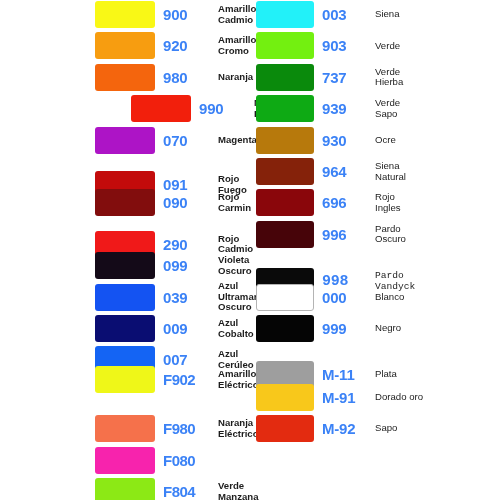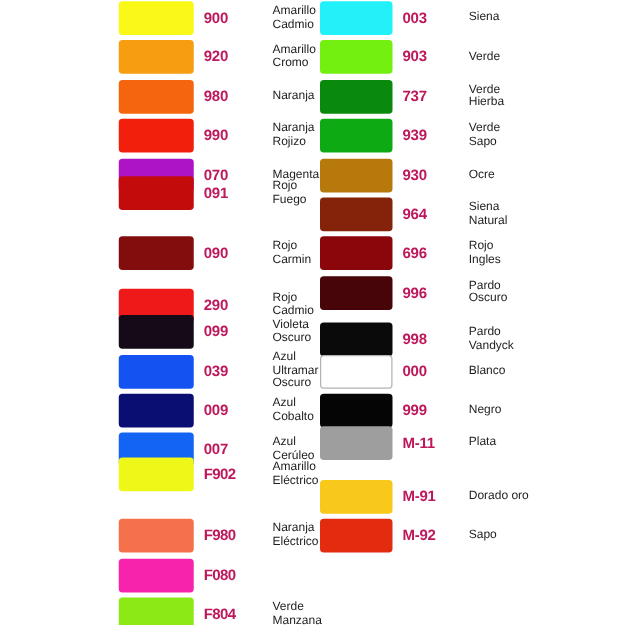--- a/index.html
+++ b/index.html
@@ -49,22 +49,22 @@
     border-radius: 3px;
     box-sizing: border-box;
   }
   .swatch.bordered {
     border: 1px solid #b4b4b4;
   }
 
   .code {
     position: absolute;
     font-weight: bold;
-    color: #be185d;
-    font-size: 12px;
+    color: #3b82f6;
+    font-size: 15px;
     letter-spacing: -0.2px;
     line-height: 29px;
     top: 0;
     text-align: center;
     white-space: nowrap;
   }
   .column.left .code  { left: 163px; }
   .column.right .code { left: 72px; }
 
   .name {
@@ -72,21 +72,21 @@
     color: #1d1d1d;
     font-size: 9.6px;
     line-height: 10.6px;
     top: 0;
     white-space: pre-line;
     display: flex;
     flex-direction: column;
     justify-content: center;
     height: 29px;
   }
-  .column.left .name  { left: 218px; width: 40px; }
+  .column.left .name  { left: 218px; width: 40px; font-weight: bold; }
   .column.right .name { left: 125px; width: 120px; }
 
   .column.left .code.wide  { letter-spacing: -0.5px; }
 </style>
 </head>
 <body>
 
 <div id="chart">
     <div class="column left">
       <div>
@@ -106,36 +106,36 @@
           <div class="name">Amarillo
 Cromo</div>
         </div>
         <div class="row" style="top: 62.8px;">
           <div class="swatch-wrap">
             <div class="swatch" style="background: rgb(244, 101, 13);"></div>
           </div>
           <div class="code">980</div>
           <div class="name">Naranja</div>
         </div>
-        <div class="row" style="top: 94.2px;">
+        <div class="row" style="top: 94.2px; margin-left: 36px;">
           <div class="swatch-wrap">
             <div class="swatch" style="background: rgb(242, 31, 12);"></div>
           </div>
           <div class="code">990</div>
           <div class="name">Naranja
 Rojizo</div>
         </div>
         <div class="row" style="top: 125.6px;">
           <div class="swatch-wrap">
             <div class="swatch" style="background: rgb(173, 20, 198);"></div>
           </div>
           <div class="code">070</div>
           <div class="name">Magenta</div>
         </div>
-        <div class="row" style="top: 140px; padding-left: 44px;">
+        <div class="row" style="top: 170px; padding-left: 44px;">
           <div class="swatch-wrap">
             <div class="swatch" style="background: rgb(195, 11, 11);"></div>
           </div>
           <div class="code">091</div>
           <div class="name">Rojo
 Fuego</div>
         </div>
         <div class="row" style="top: 188.4px;">
           <div class="swatch-wrap">
             <div class="swatch" style="background: rgb(130, 13, 13);"></div>
@@ -274,21 +274,21 @@
 Ingles</div>
         </div>
         <div class="row" style="top: 219.8px;">
           <div class="swatch-wrap">
             <div class="swatch" style="background: rgb(71, 4, 9);"></div>
           </div>
           <div class="code">996</div>
           <div class="name">Pardo
 Oscuro</div>
         </div>
-        <div class="row" style="top: 257px;">
+        <div class="row" style="top: 267px; font-family: Liberation Mono, monospace;">
           <div class="swatch-wrap">
             <div class="swatch" style="background: rgb(10, 10, 10);"></div>
           </div>
           <div class="code">998</div>
           <div class="name">Pardo
 Vandyck</div>
         </div>
         <div class="row" style="top: 282.6px;">
           <div class="swatch-wrap">
             <div class="swatch bordered" style="background: rgb(255, 255, 255);"></div>
@@ -298,21 +298,21 @@
         </div>
         <div class="row" style="top: 314px;">
           <div class="swatch-wrap">
             <div class="swatch" style="background: rgb(5, 5, 5);"></div>
           </div>
           <div class="code">999</div>
           <div class="name">Negro</div>
         </div>
       </div>
       <div>
-        <div class="row" style="top: 340px;">
+        <div class="row" style="top: 360px;">
           <div class="swatch-wrap">
             <div class="swatch" style="background: rgb(158, 158, 158);"></div>
           </div>
           <div class="code wide">M-11</div>
           <div class="name">Plata</div>
         </div>
         <div class="row" style="top: 382.8px;">
           <div class="swatch-wrap">
             <div class="swatch" style="background: rgb(248, 200, 27);"></div>
           </div>

